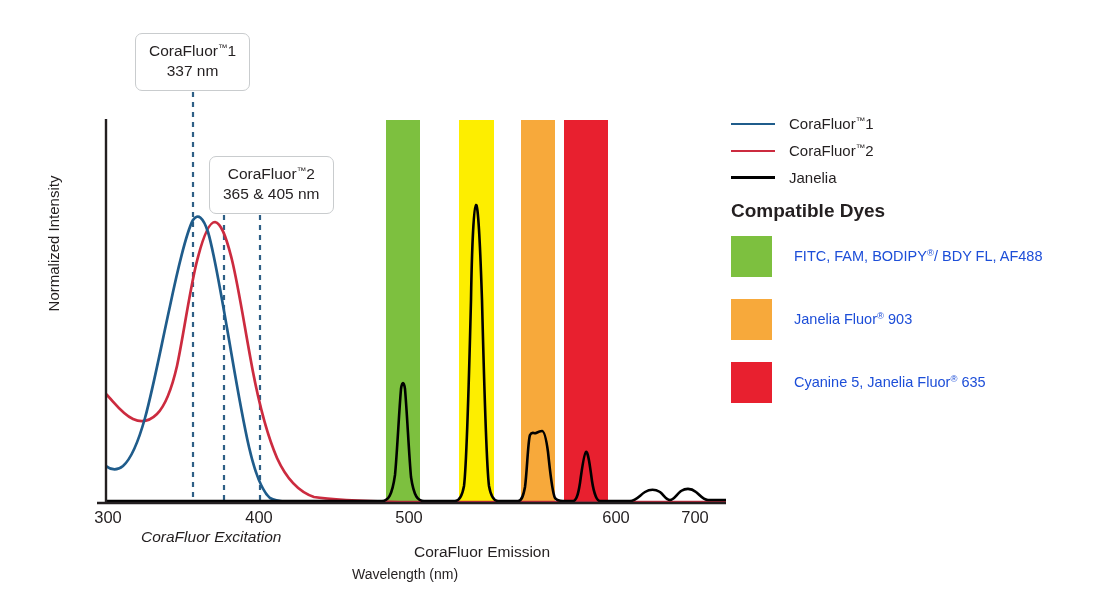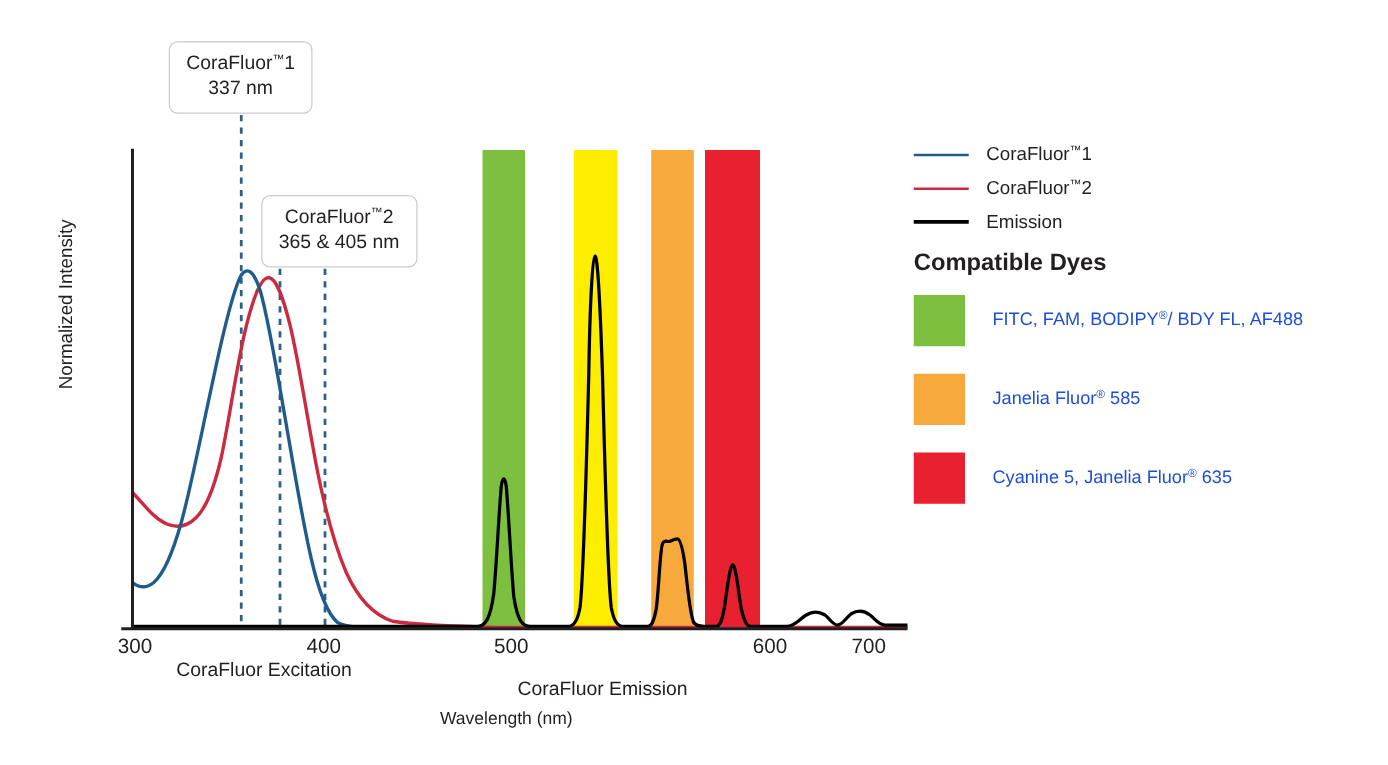--- a/index.html
+++ b/index.html
@@ -41,21 +41,21 @@
   #ylabel {
     position:absolute;
     left:-27px; top:235px;
     width:160px;
     text-align:center;
     font-size:15px;
     transform:rotate(-90deg);
     white-space:nowrap;
   }
   #xtitle { left:352px; top:566px; font-size:14px; }
-  #sub-exc { left:141px; top:528px; }
+  #sub-exc { left:141px; top:528px;font-style:italic; }
   #sub-emi { left:414px; top:528px;margin-top:15px; }
 
   
   #legend { position:absolute; left:731px; top:110px; width:360px; }
   .legend-row { display:flex; align-items:center; height:27px; }
   .legend-swatch-line { width:44px; height:0; border-top-width:2.6px; border-top-style:solid; margin-right:14px; flex:0 0 44px; }
   .legend-label { font-size:15px; color:#231f20; white-space:nowrap; }
   .legend-label sup { font-size:9.5px; vertical-align:0.52em; }
 
   #dyes-heading {
@@ -186,34 +186,34 @@
     <div class="legend-row">
       <span class="legend-swatch-line" style="border-top-color:#1f5c8b"></span>
       <span class="legend-label"><span>CoraFluor</span><sup>™</sup><span>1</span></span>
     </div>
     <div class="legend-row">
       <span class="legend-swatch-line" style="border-top-color:#cc2b3f"></span>
       <span class="legend-label"><span>CoraFluor</span><sup>™</sup><span>2</span></span>
     </div>
     <div class="legend-row">
       <span class="legend-swatch-line" style="border-top-color:#000000; border-top-width:3px"></span>
-      <span class="legend-label">Emission</span>
+      <span class="legend-label">Janelia</span>
     </div>
   </div>
 
   <div id="dyes-heading">Compatible Dyes</div>
 
   <div id="dyes">
     <div class="dye-row">
       <span class="dye-swatch" style="background:#7dc03f"></span>
       <span class="dye-label"><span>FITC, FAM, BODIPY</span><sup>®</sup><span>/ BDY FL, AF488</span></span>
     </div>
     <div class="dye-row">
       <span class="dye-swatch" style="background:#f7a93b"></span>
-      <span class="dye-label"><span>Janelia Fluor</span><sup>®</sup><span> 585</span></span>
+      <span class="dye-label"><span>Janelia Fluor</span><sup>®</sup><span> 903</span></span>
     </div>
     <div class="dye-row">
       <span class="dye-swatch" style="background:#e8202f"></span>
       <span class="dye-label"><span>Cyanine 5, Janelia Fluor</span><sup>®</sup><span> 635</span></span>
     </div>
   </div>
 
 </div>
 
 </body></html>

